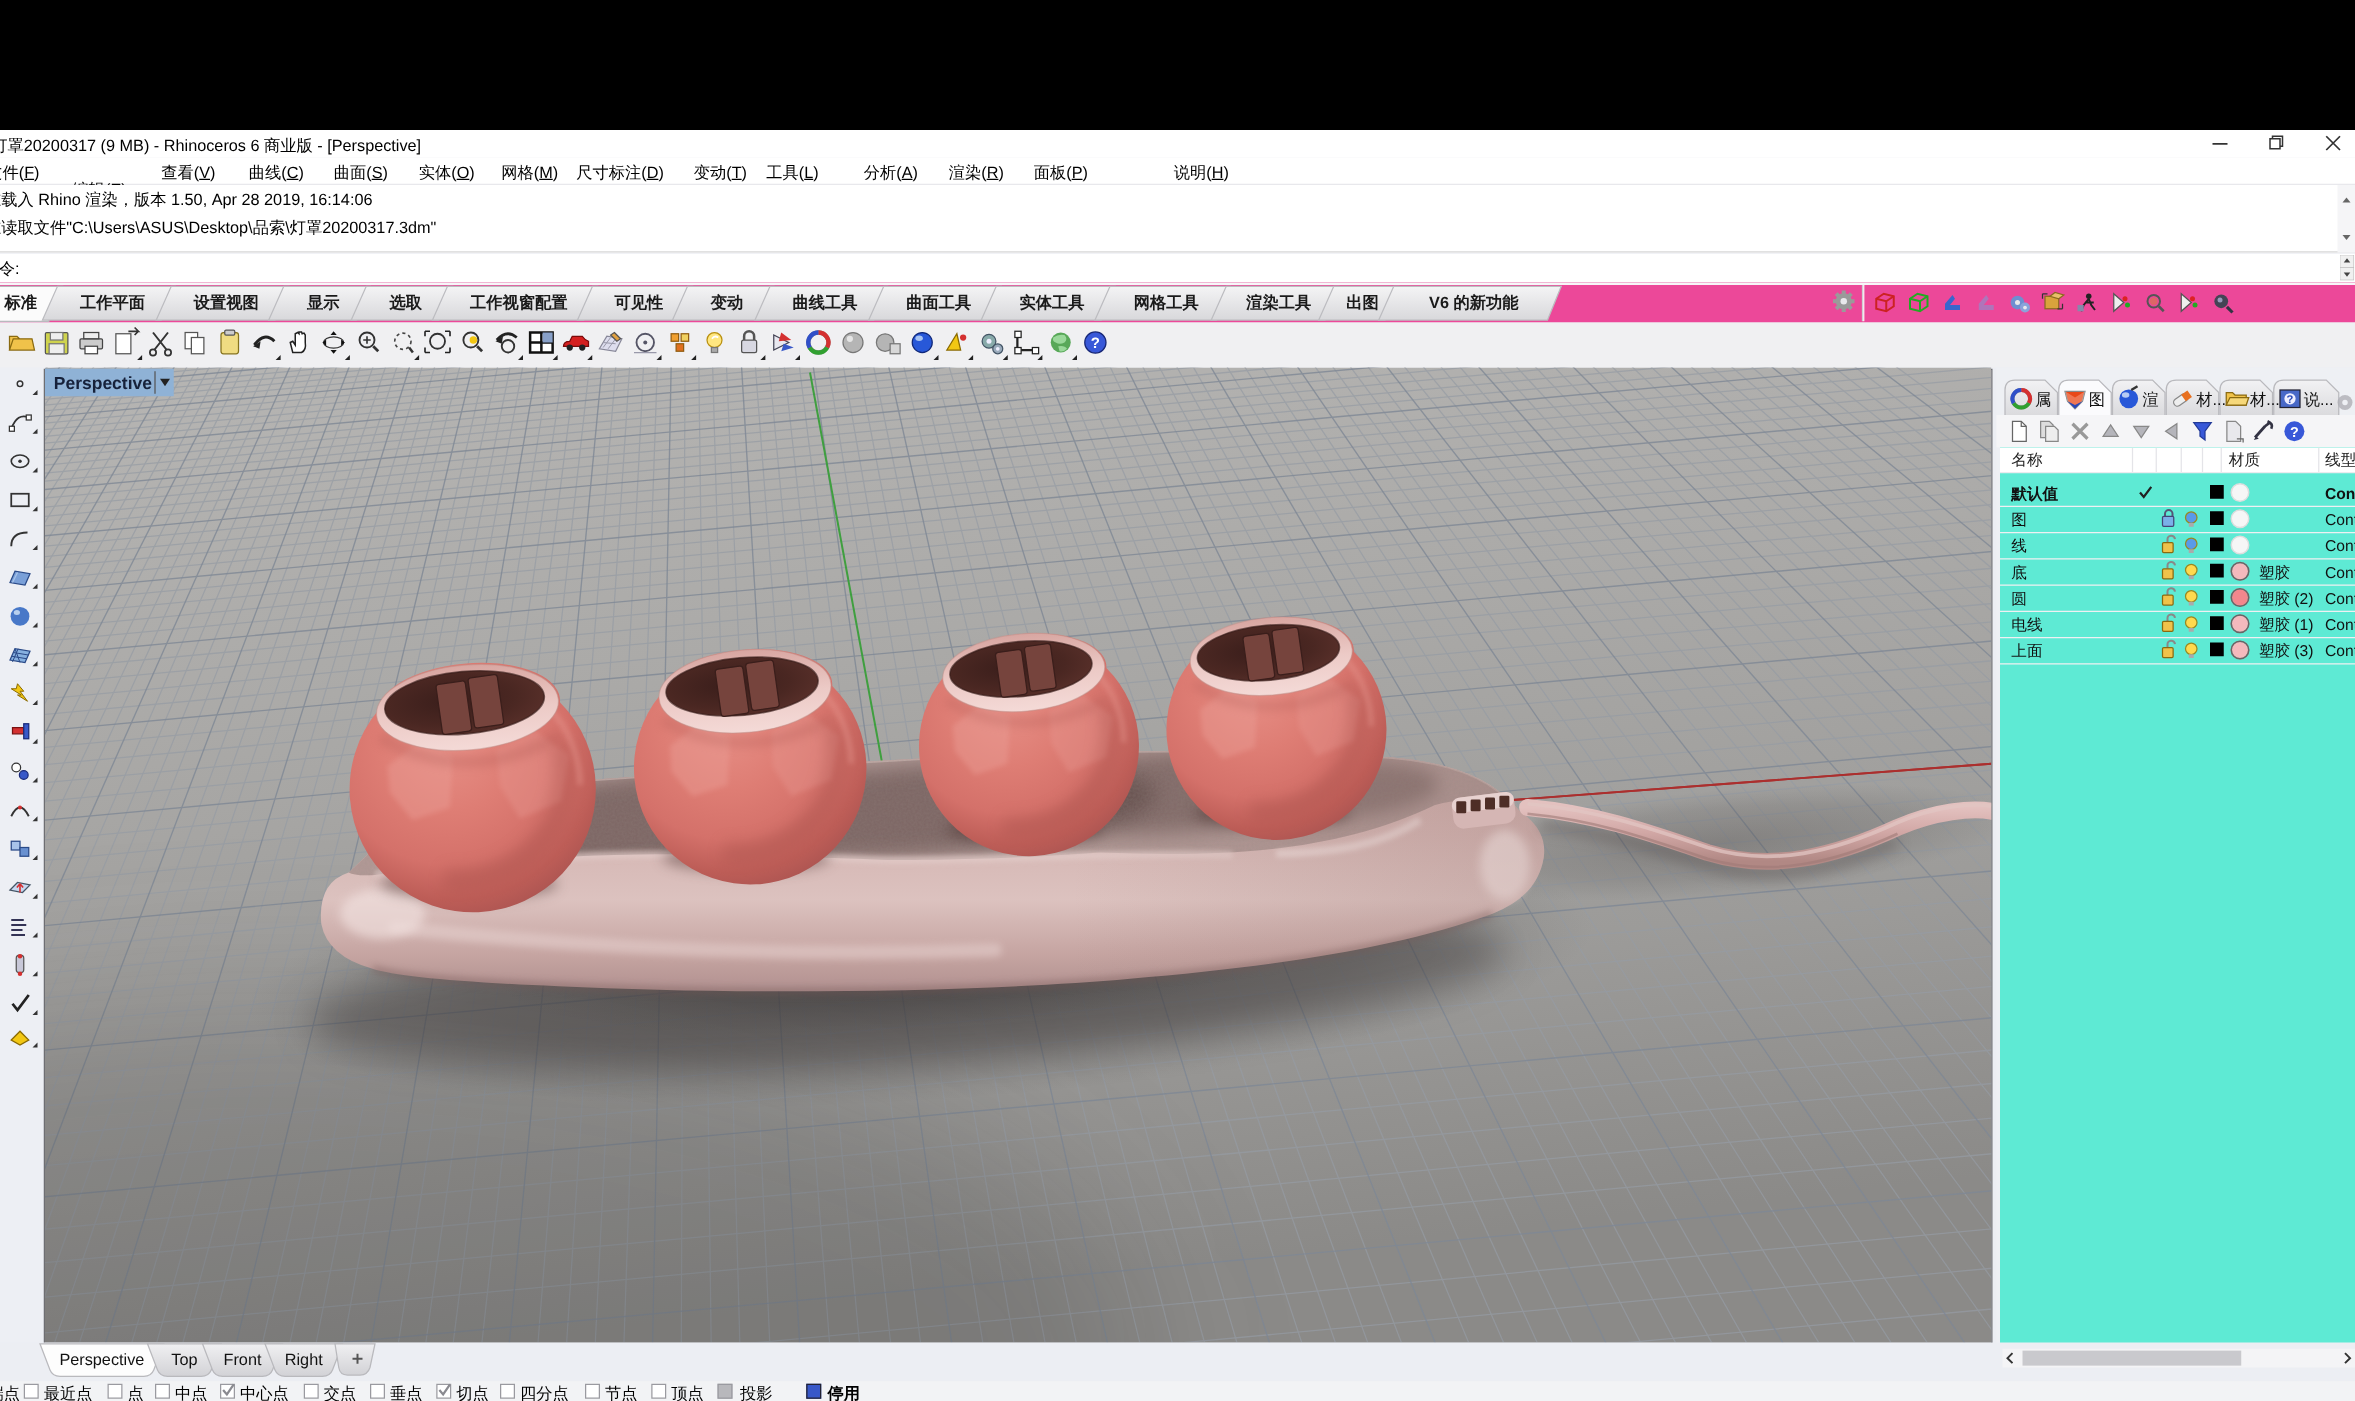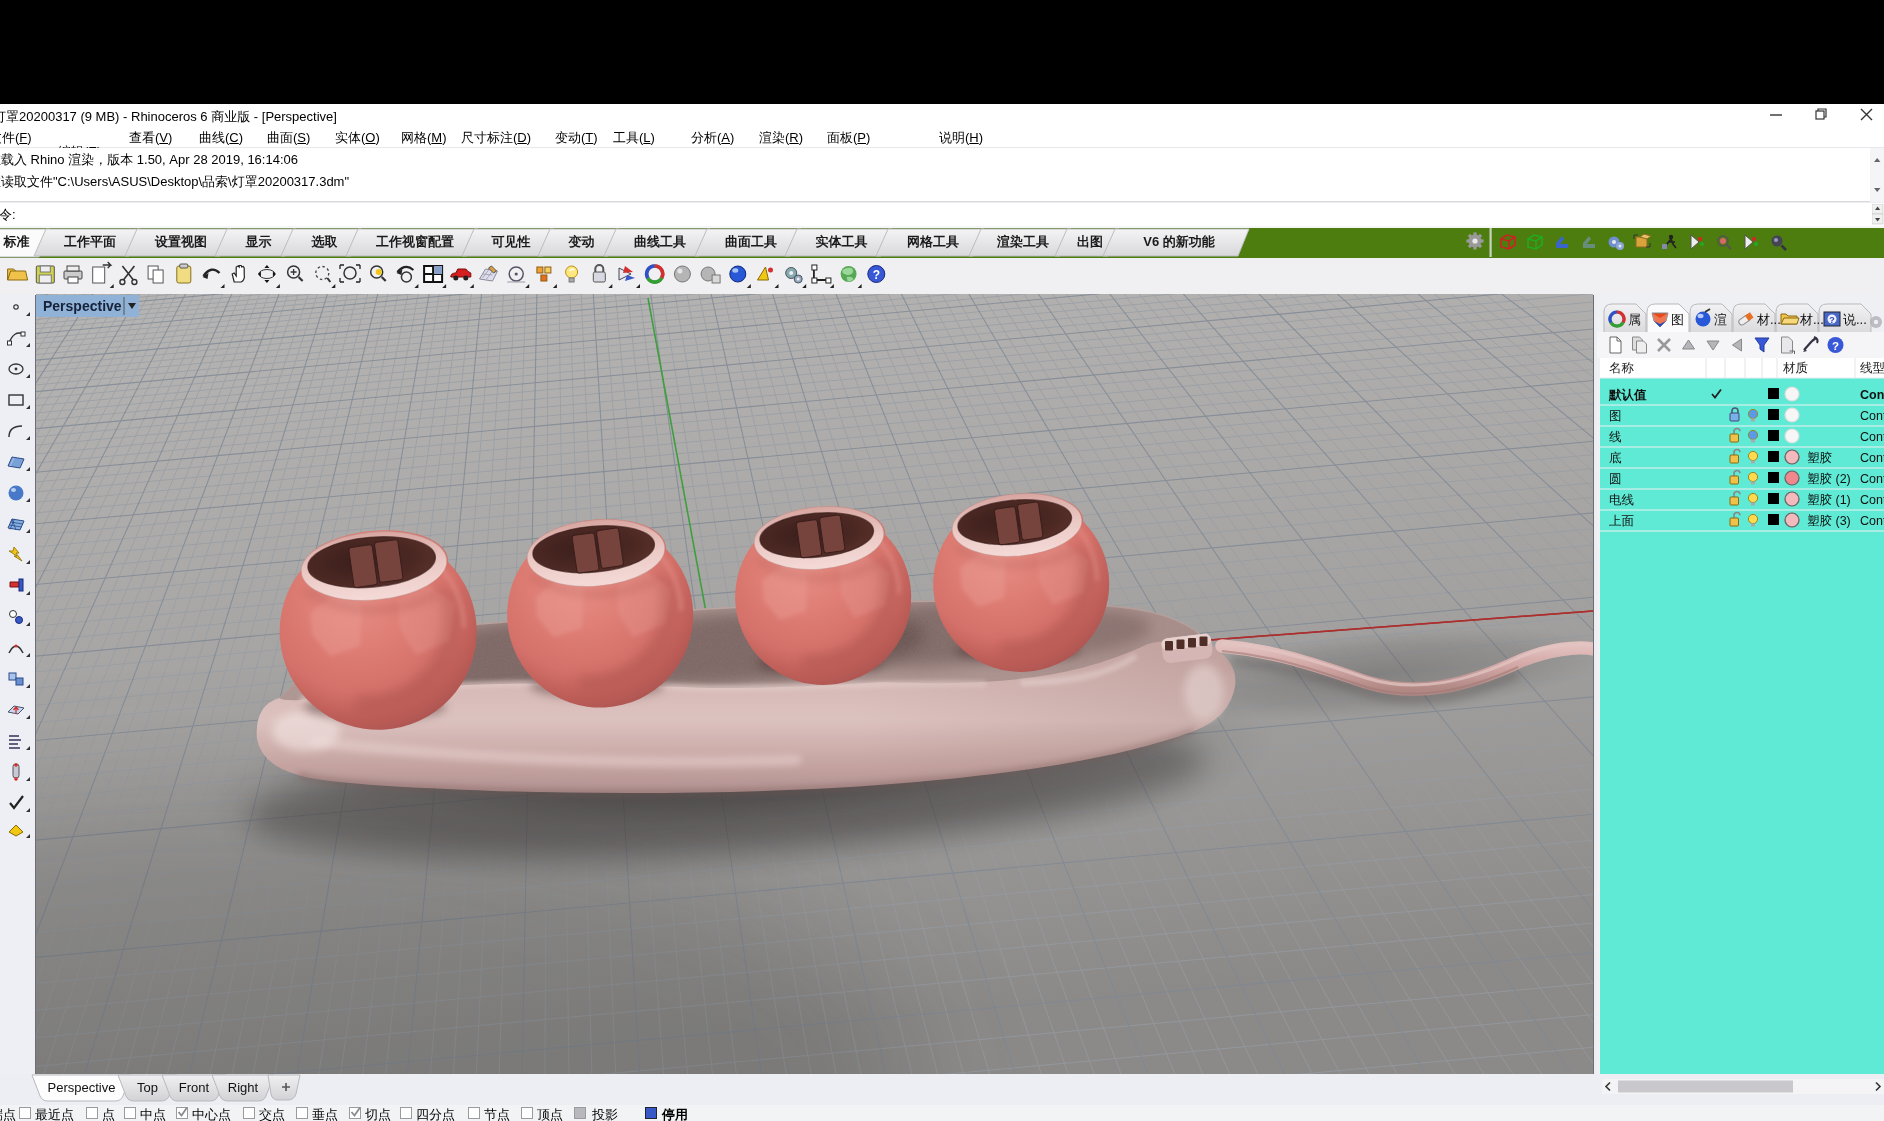--- a/index.html
+++ b/index.html
@@ -49,21 +49,21 @@
  <div class="abs t13" style="left:-14px;top:3px;white-space:nowrap">命令:</div>
  <div class="abs" style="left:1872px;top:1px;width:12px;height:21px">
   <svg width="12" height="21">
           <rect x="0" y="0" width="11" height="10" fill="#f0f0f0" stroke="#bbb" stroke-width="0.5"></rect>
           <rect x="0" y="10" width="11" height="10" fill="#f0f0f0" stroke="#bbb" stroke-width="0.5"></rect>
           <path d="M3 6 l2.6-3.4 2.6 3.4z" fill="#444"></path>
           <path d="M3 14 l2.6 3.4 2.6-3.4z" fill="#444"></path>
         </svg>
  </div>
 </div>
-<div class="abs" style="left:0;top:226px;width:1884px;height:32px;background:#4d7c0f">
+<div class="abs" style="left:0;top:226px;width:1884px;height:32px;background:#ec4899">
       <svg class="abs" style="left:0;top:0" width="1884" height="32">
         <rect x="0" y="0" width="1884" height="2" fill="#f6f6f8"></rect>
         <path d="M-26 31 L-12 3 L50 3 L39 31 Z" fill="#fbfbfb" stroke="#b9b9bd" stroke-width="1"></path>
         <path d="M34 30 L46 3 L140 3 L129 30 Z" fill="url(#tabg)" stroke="#bcbcc0" stroke-width="1"></path>
         <path d="M125 30 L137 3 L231 3 L220 30 Z" fill="url(#tabg)" stroke="#bcbcc0" stroke-width="1"></path>
         <path d="M215 30 L227 3 L296 3 L285 30 Z" fill="url(#tabg)" stroke="#bcbcc0" stroke-width="1"></path>
         <path d="M281 30 L293 3 L362 3 L351 30 Z" fill="url(#tabg)" stroke="#bcbcc0" stroke-width="1"></path>
         <path d="M346 30 L358 3 L478 3 L467 30 Z" fill="url(#tabg)" stroke="#bcbcc0" stroke-width="1"></path>
         <path d="M462 30 L474 3 L554 3 L543 30 Z" fill="url(#tabg)" stroke="#bcbcc0" stroke-width="1"></path>
         <path d="M538 30 L550 3 L619 3 L608 30 Z" fill="url(#tabg)" stroke="#bcbcc0" stroke-width="1"></path>

